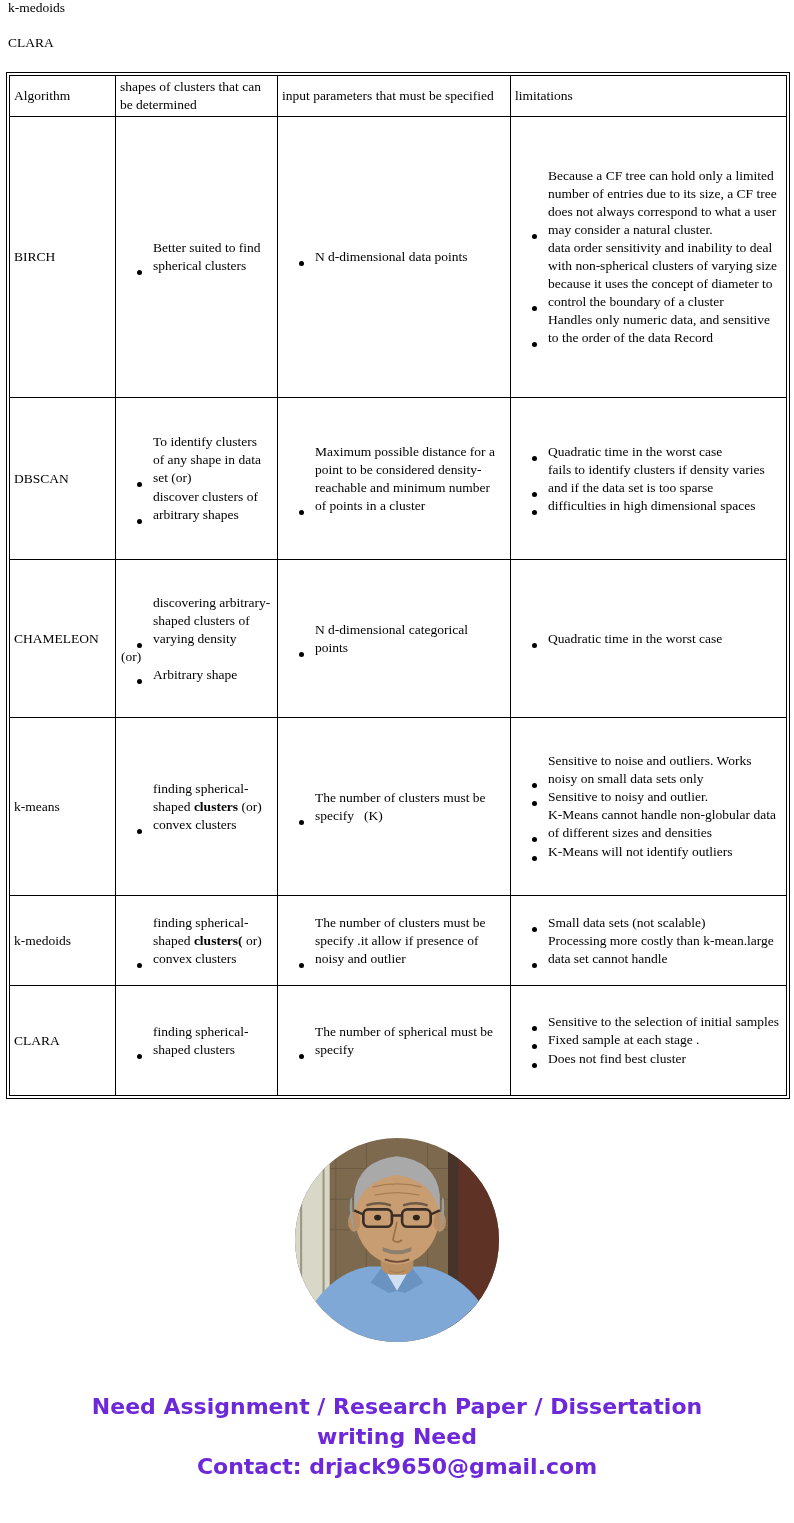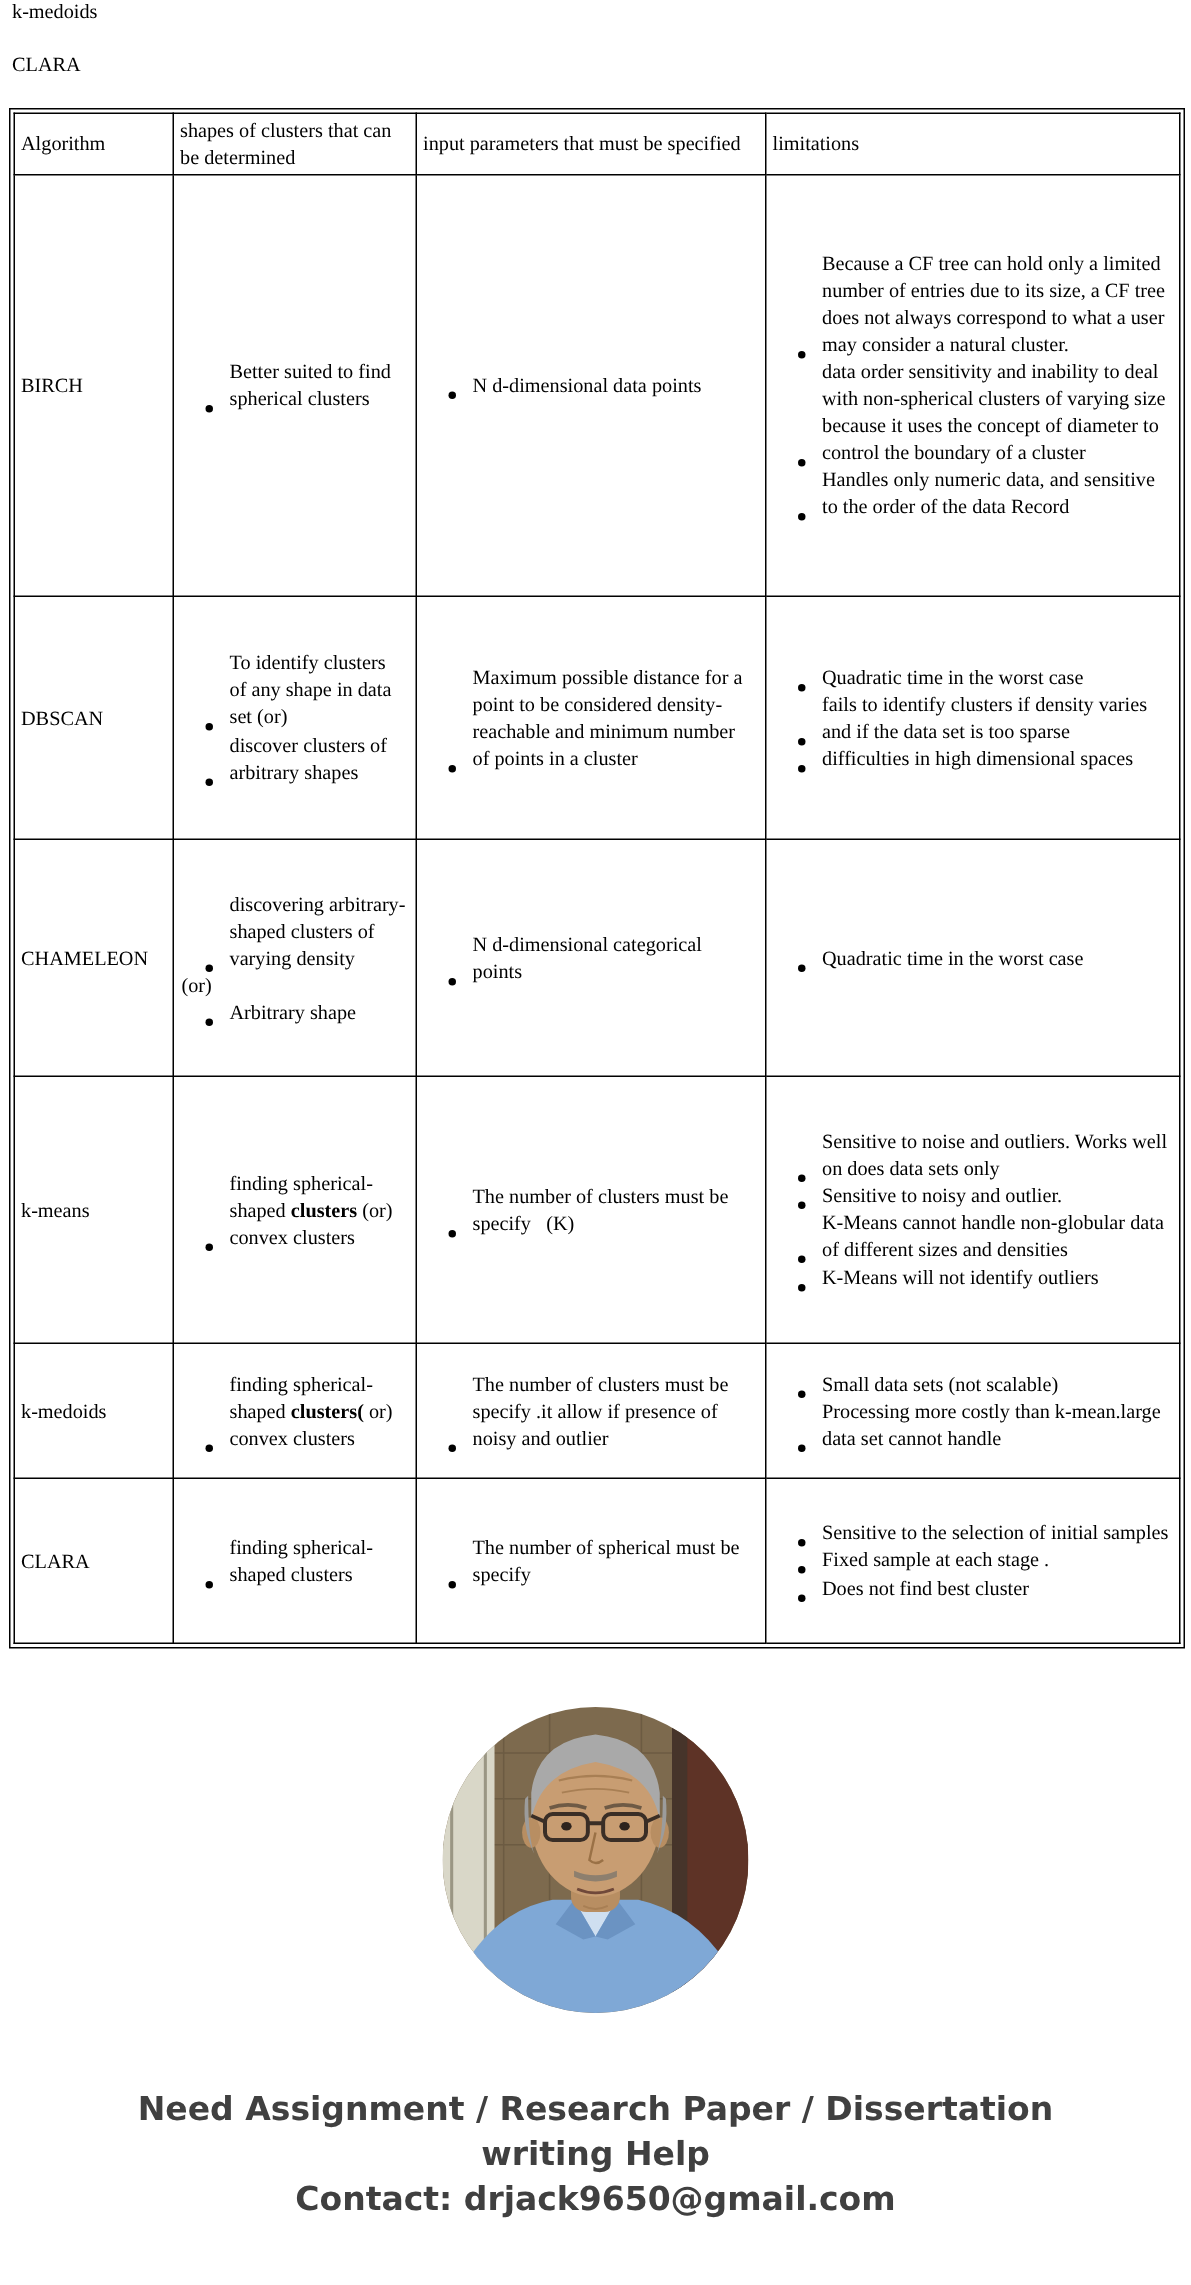--- a/index.html
+++ b/index.html
@@ -71,21 +71,21 @@
   }
   .avatar svg { display: block; width: 100%; height: 100%; }
 
   .footer {
     margin-top: 50px;
     text-align: center;
     font-family: "DejaVu Sans", sans-serif;
     font-weight: bold;
     font-size: 22px;
     line-height: 30px;
-    color: #404040;
+    color: #6d28d9;
   }
   .footer p { margin: 0; }
 </style>
 </head>
 <body>
 
 <div class="page">
 
   <p class="intro-line">k-medoids</p>
   <p class="intro-line">CLARA</p>
@@ -204,21 +204,21 @@
           </td>
           <td>
             <div class="item">
               <span class="marker"></span>
               <span class="txt"><span>The number of clusters must be specify&nbsp;&nbsp; (K)</span></span>
             </div>
           </td>
           <td>
             <div class="item">
               <span class="marker"></span>
-              <span class="txt"><span>Sensitive to noise and outliers. Works well on does data sets only</span></span>
+              <span class="txt"><span>Sensitive to noise and outliers. Works noisy on small data sets only</span></span>
             </div>
             <div class="item">
               <span class="marker"></span>
               <span class="txt"><span>Sensitive to noisy and outlier.</span></span>
             </div>
             <div class="item">
               <span class="marker"></span>
               <span class="txt"><span>K-Means cannot handle non-globular data of different sizes and densities</span></span>
             </div>
             <div class="item tight">
@@ -338,17 +338,17 @@
 
         <path d="M88,119 Q100,124 112,119" stroke="#70493a" stroke-width="1.8" fill="none"></path>
 
         <path d="M92,130 Q100,134 108,130" stroke="#a87f54" stroke-width="1.2" fill="none"></path>
       </svg>
     </div>
   </div>
 
   <div class="footer">
     <p>Need Assignment / Research Paper / Dissertation</p>
-    <p>writing Help</p>
+    <p>writing Need</p>
     <p>Contact: drjack9650@gmail.com</p>
   </div>
 
 </div>
 
 </body></html>

